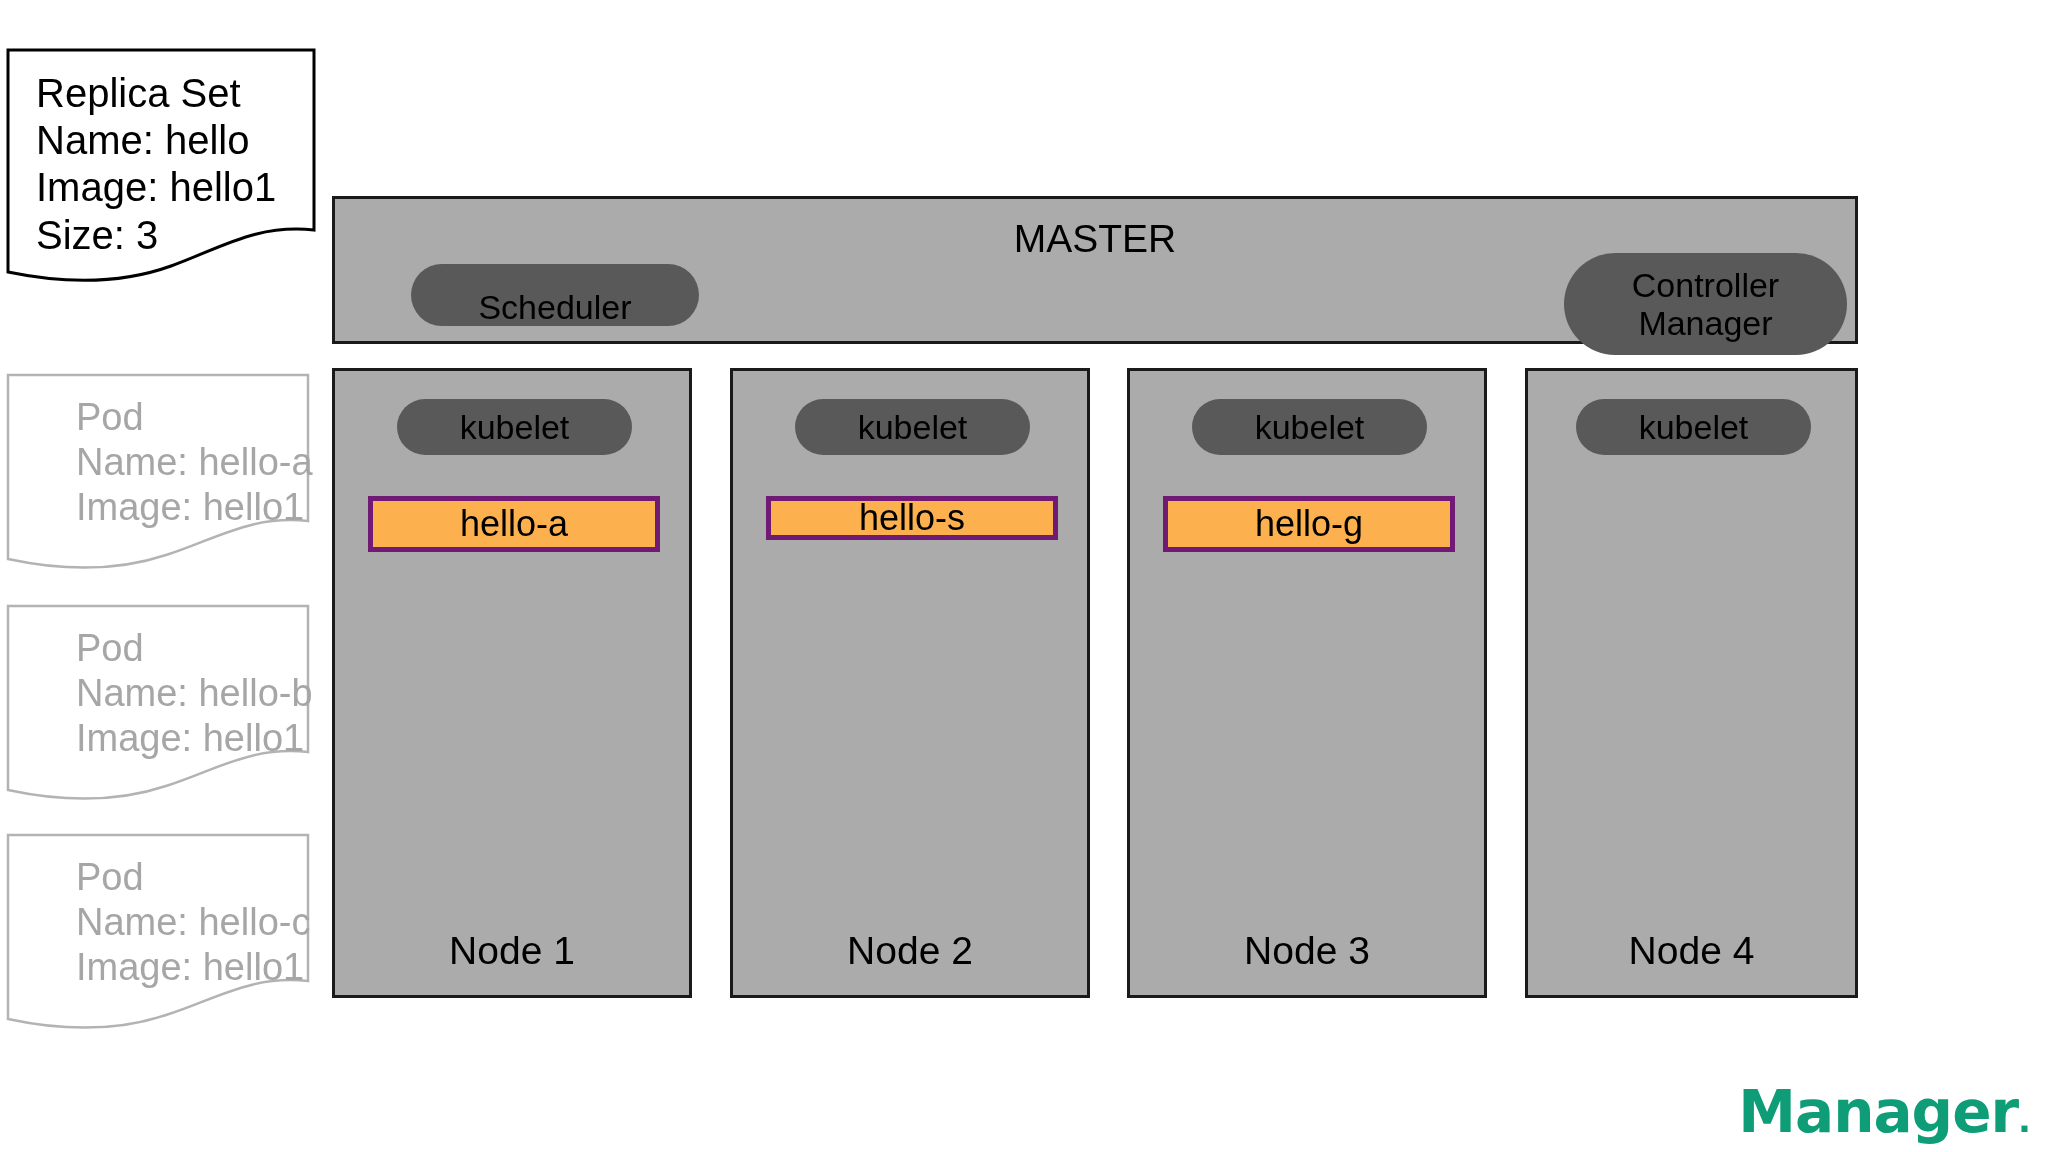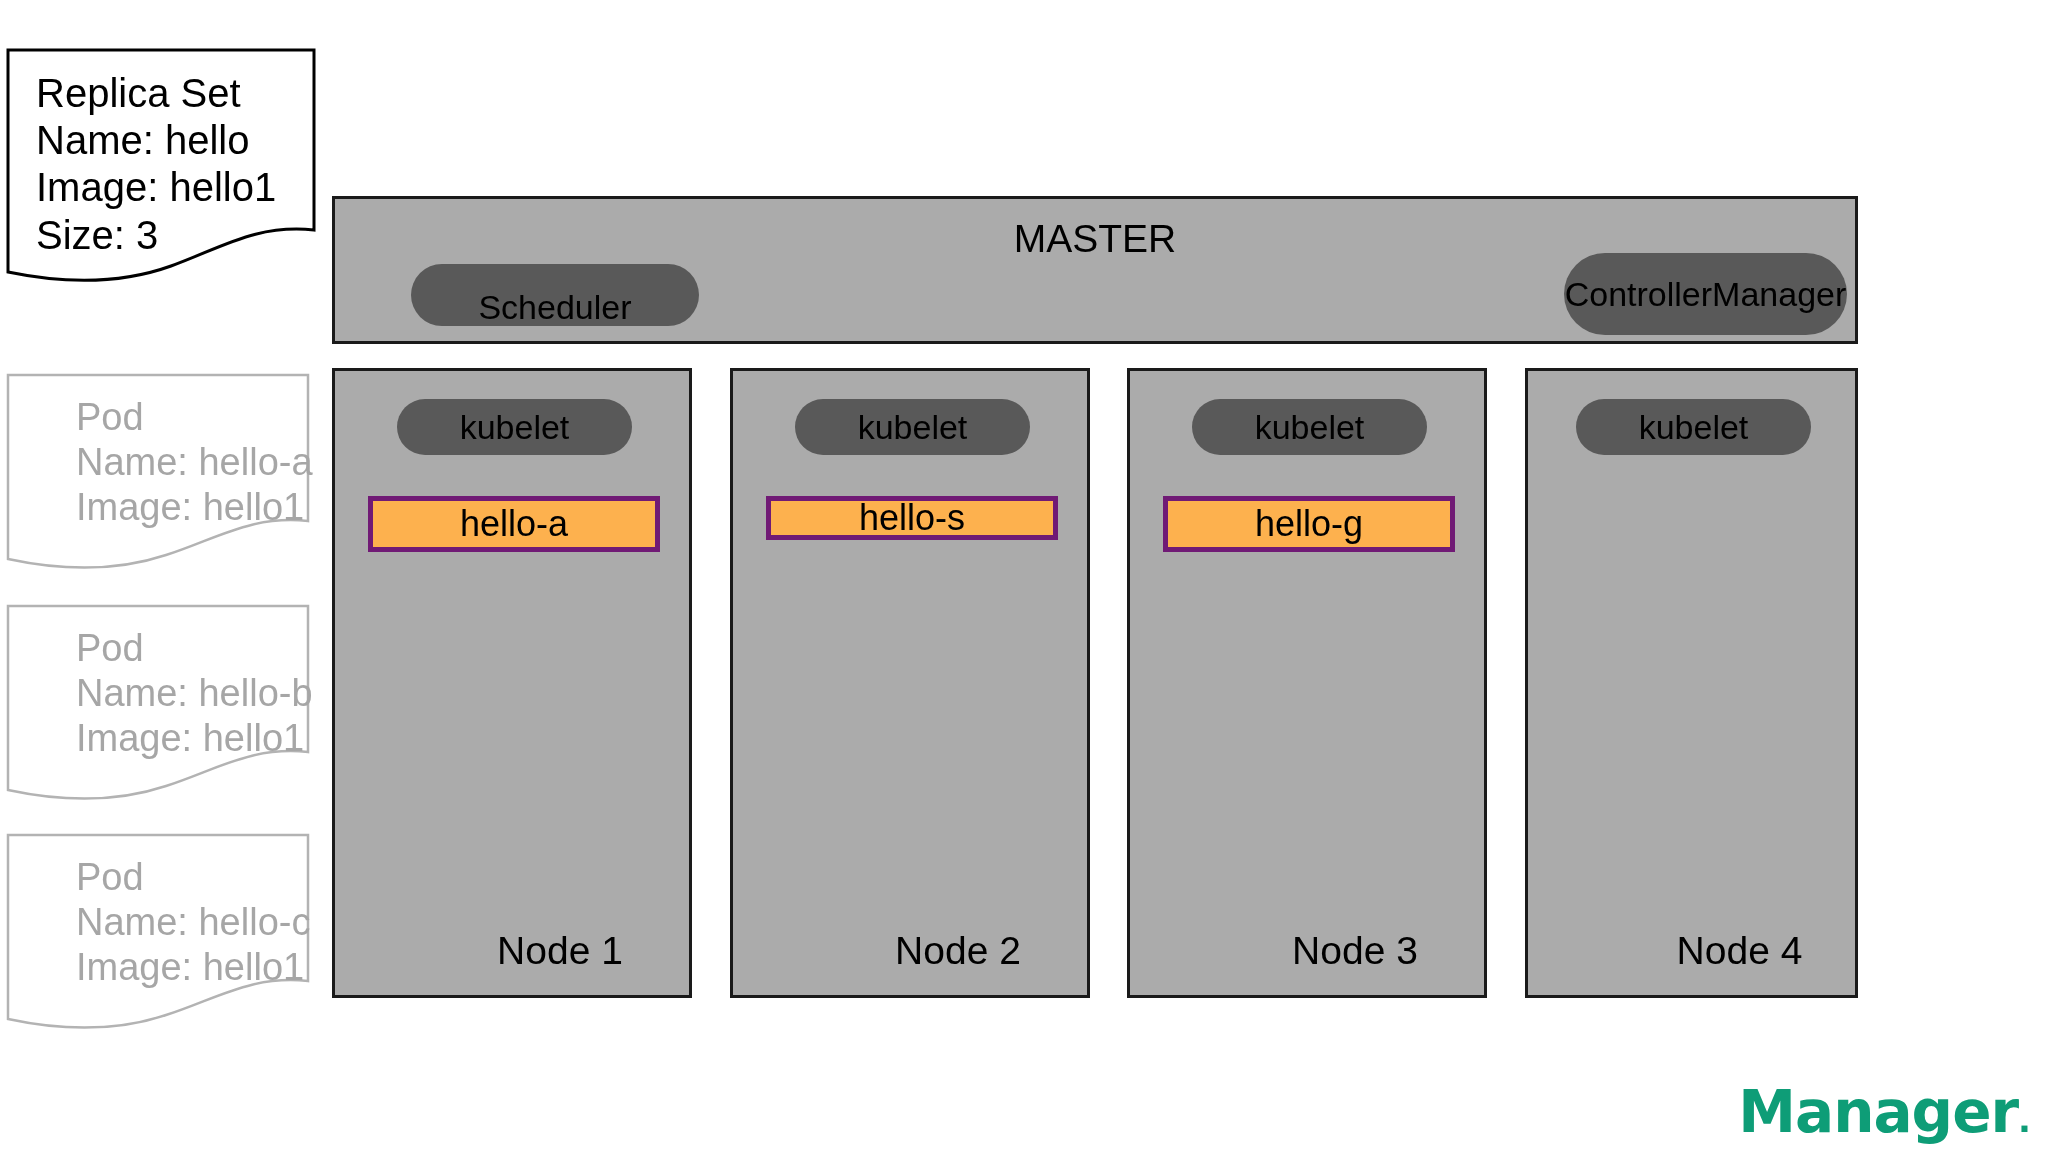--- a/index.html
+++ b/index.html
@@ -80,21 +80,20 @@
     box-sizing: border-box;
   }
   .node-label {
     position: absolute;
     bottom: 22px;
     left: 0;
     width: 100%;
     text-align: center;
     font-size: 39px;
     color: #000000;
-    margin-left: 48px;
   }
 
   
   .pill {
     position: absolute;
     background: #595959;
     border-radius: 999px;
     color: #000000;
     display: flex;
     align-items: center;
@@ -183,21 +182,21 @@
 Image: hello1</div>
   </div>
 
   <div class="master" style="left:332px; top:180px; width:1526px; height:148px;padding-left:40px;">
     <div class="master-title">MASTER</div>
 
     <div class="pill" style="left:76px; top:65px; width:288px; height:62px;align-items:flex-end;">
       <span>Scheduler</span>
     </div>
 
-    <div class="pill" style="left:1229px; top:54px; width:283px; height:82px; flex-direction:row;">
+    <div class="pill" style="left:1229px; top:54px; width:283px; height:102px; flex-direction:column;">
       <span>Controller</span>
       <span>Manager</span>
     </div>
   </div>
 
   <div class="node" style="left:332px; top:352px; width:360px; height:630px;">
     <div class="pill" style="left:62px; top:28px; width:235px; height:56px;">
       <span>kubelet</span>
     </div>
     <div class="pod-chip" style="left:33px; top:125px; width:292px; height:56px;">

